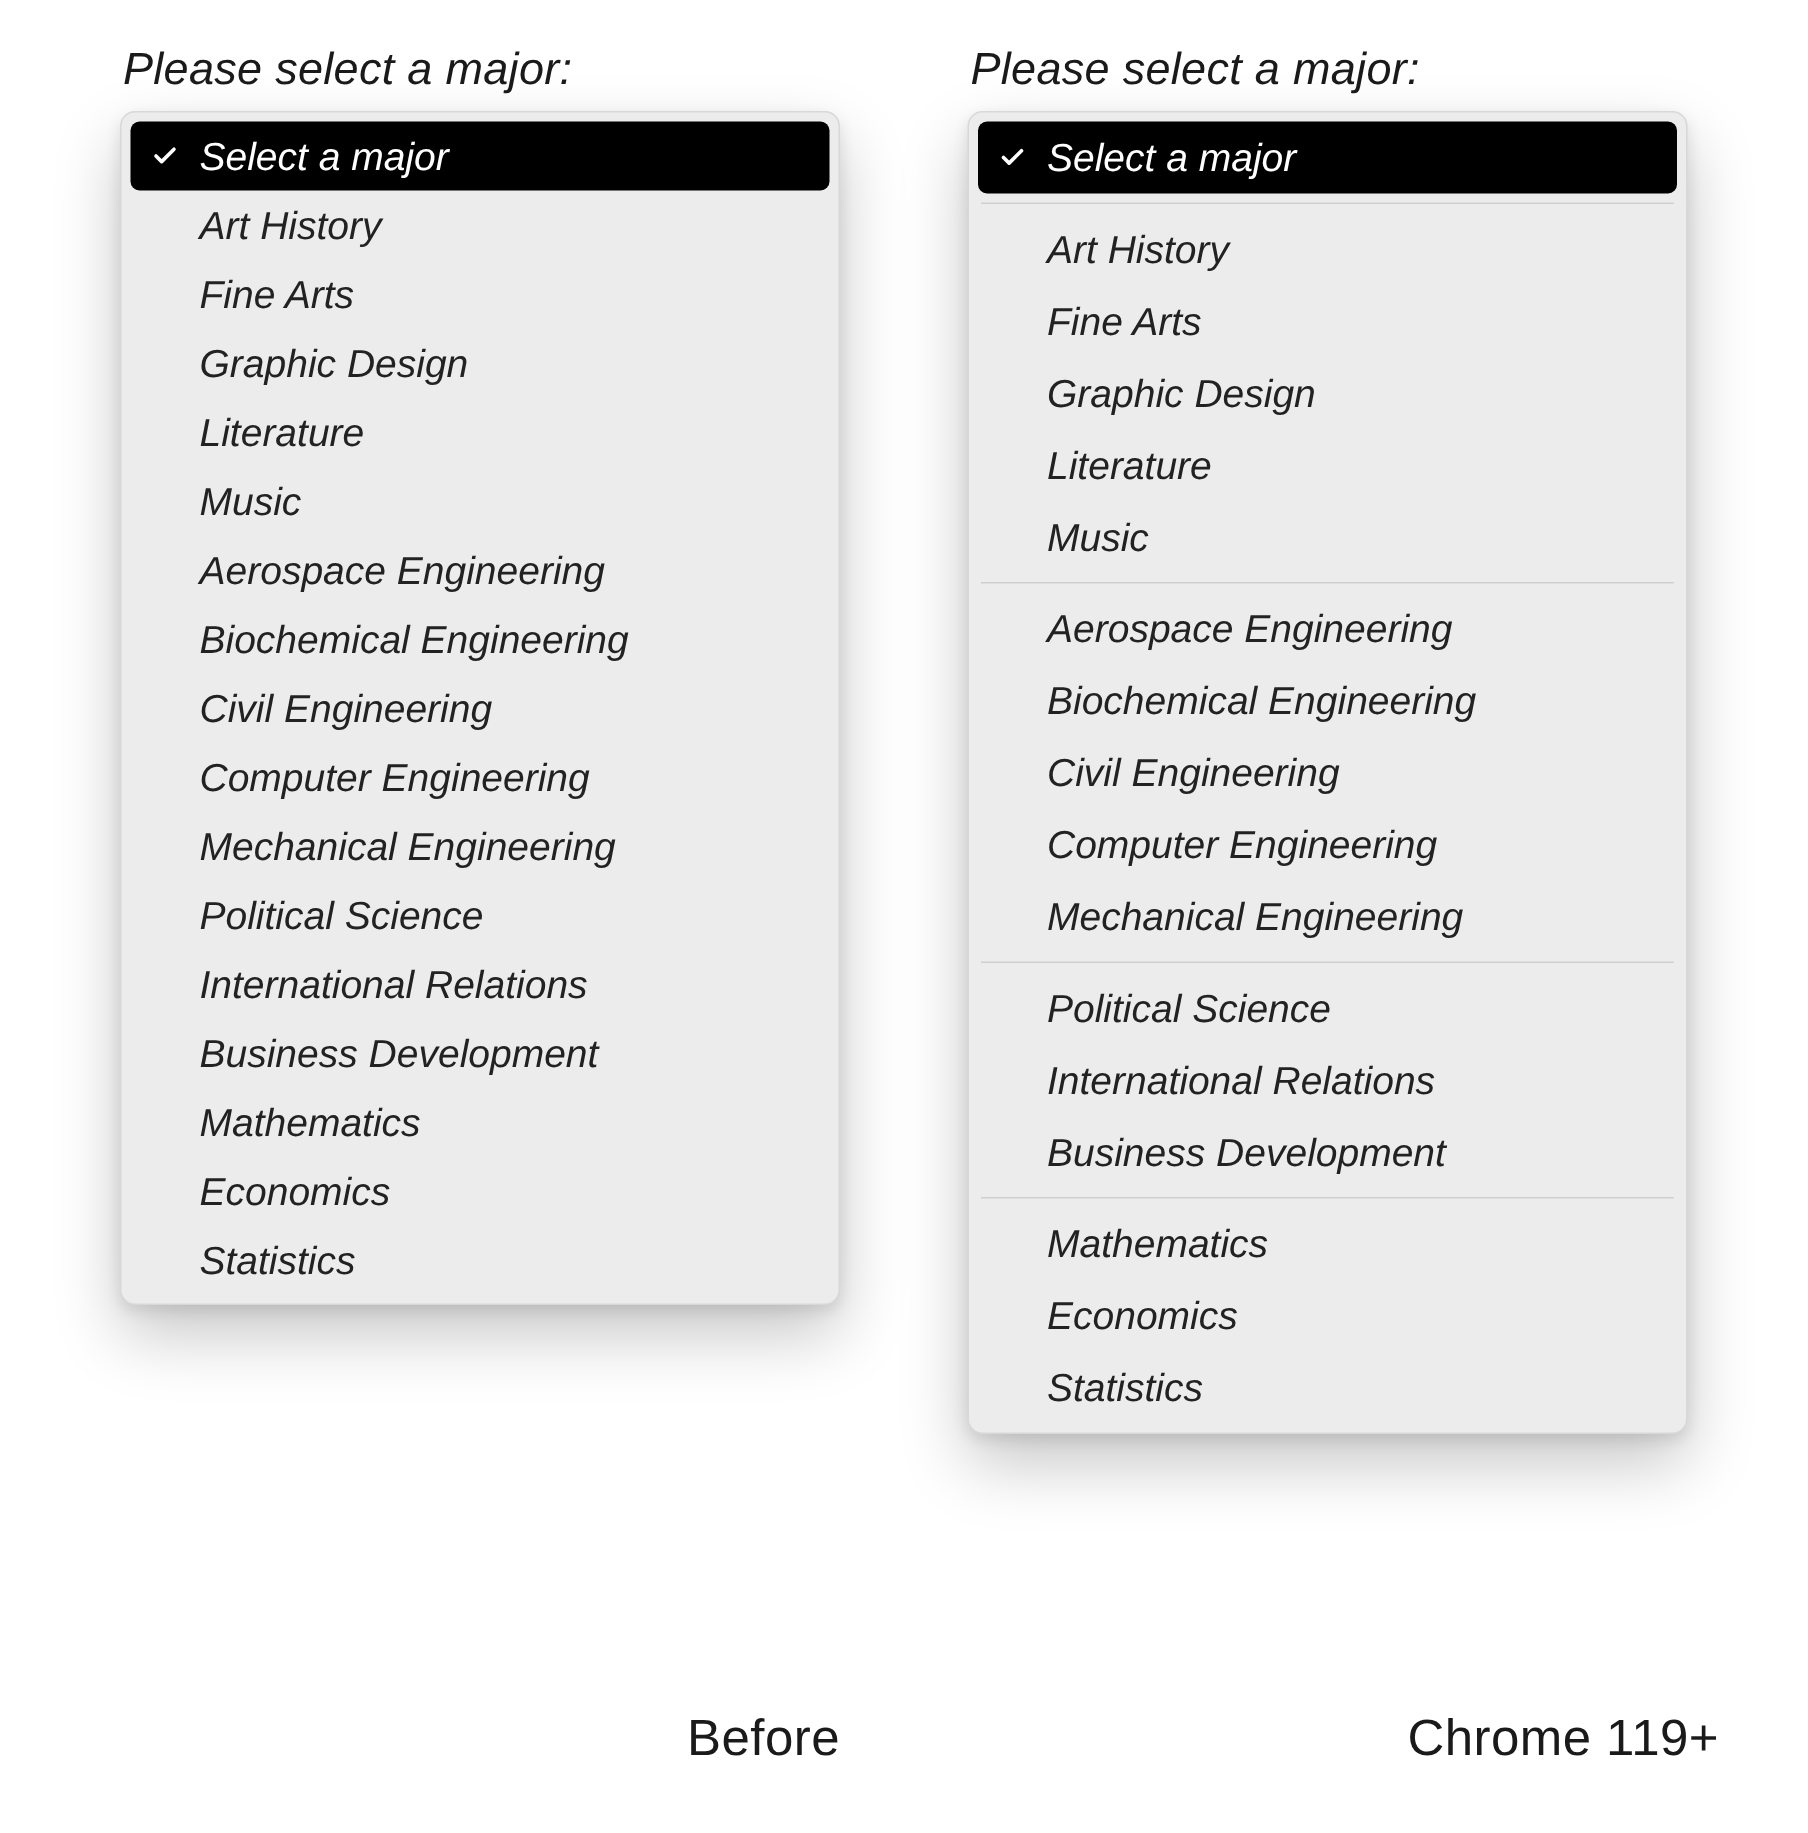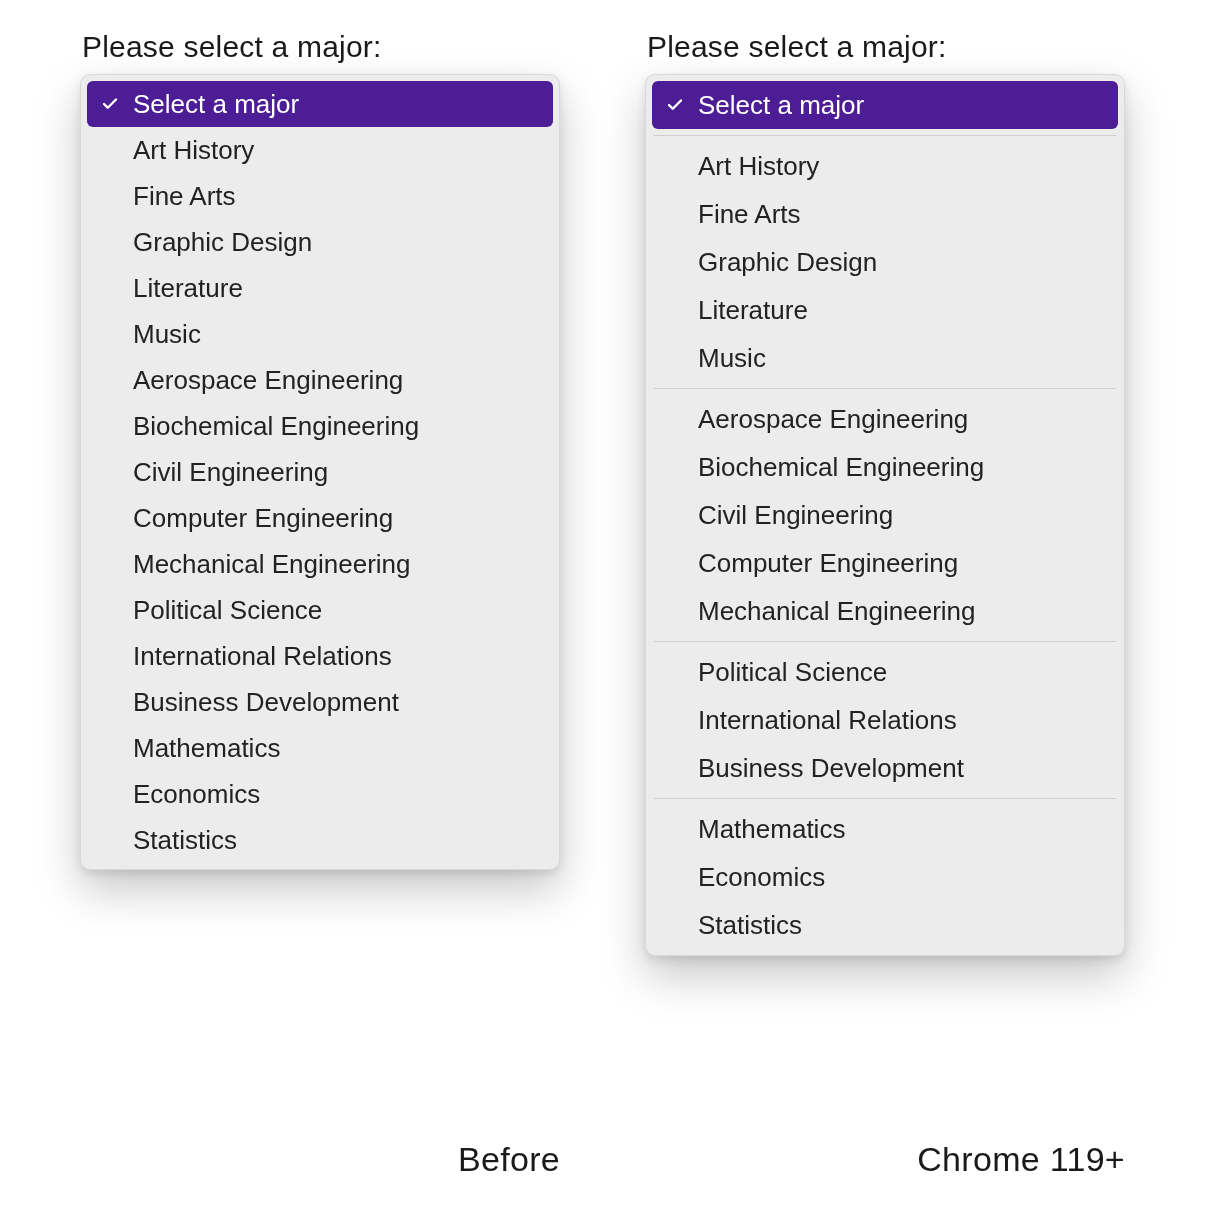--- a/index.html
+++ b/index.html
@@ -14,20 +14,21 @@
   }
   .stage {
     position: relative;
     width: 1205px;
     height: 1222px;
   }
   .col {
     position: absolute;
     top: 30px;
     width: 480px;
+    font-style: italic;
   }
   .col-left  { left: 80px; }
   .col-right { left: 645px; }
 
   .label {
     font-size: 30px;
     font-weight: 400;
     margin: 0 0 10px 2px;
     letter-spacing: 0.2px;
   }
@@ -49,21 +50,21 @@
     padding-left: 46px;
     padding-right: 14px;
     font-size: 26px;
     line-height: 1;
     color: #222;
     border-radius: 6px;
     cursor: default;
     user-select: none;
   }
   .item.selected {
-    background: #4c1d95;
+    background: #000000;
     color: #ffffff;
   }
   .check {
     position: absolute;
     left: 14px;
     top: 50%;
     transform: translateY(-50%);
     width: 18px;
     height: 18px;
     color: inherit;
@@ -80,21 +81,21 @@
 
   .caption {
     position: absolute;
     font-size: 34px;
     text-align: right;
     width: 480px;
     top: 1140px;
     letter-spacing: 0.3px;
   }
   .caption-left  { left: 80px; }
-  .caption-right { left: 645px; }
+  .caption-right { left: 666px; }
 </style>
 </head>
 <body>
 
 <div class="stage">
 
   <div class="col col-left">
     <div class="label">Please select a major:</div>
 
     <div class="menu">

